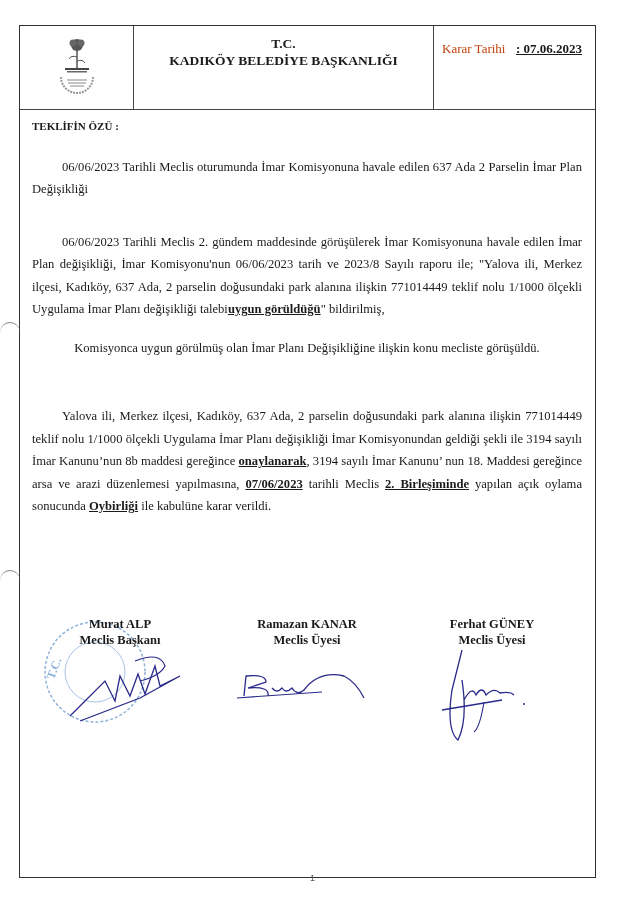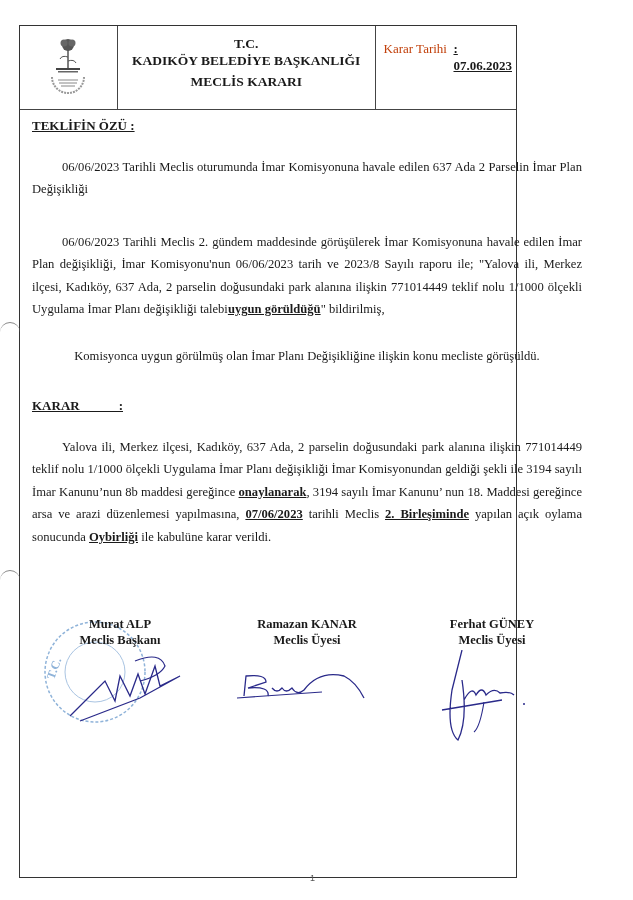--- a/index.html
+++ b/index.html
@@ -1,30 +1,30 @@
 <!DOCTYPE html>
 <html><head>
 <meta charset="utf-8">
 <style>
   html, body { margin:0; padding:0; background:#ffffff; }
   body { width:633px; height:900px; position:relative; overflow:hidden;
          font-family:"Liberation Serif", serif; color:#1a1a1a; }
-  .frame { position:absolute; left:19px; top:25px; width:498px; height:853px;
+  .frame { position:absolute; left:19px; top:25px; width:577px; height:853px;
            border:1.5px solid #333; box-sizing:border-box; }
   .header { position:absolute; left:0; top:0; width:100%; height:83px;
             border-bottom:1.5px solid #444; display:flex; }
   .hcell { box-sizing:border-box; height:100%; }
   .logo-cell { width:114px; border-right:1.5px solid #444; display:flex; align-items:center; justify-content:center; }
   .title-cell { width:300px; border-right:1.5px solid #444; text-align:center; font-weight:bold; font-size:13.5px; line-height:17px; padding-top:9px; }
   .title-cell div:nth-child(3) { margin-top:4px; }
   .meta-cell { flex:1; padding:14px 0 0 8px; font-size:13px; line-height:17px; }
   .meta-row { display:flex; }
   .meta-label { width:74px; color:#c2410c; }
   .content { position:absolute; left:12px; top:85px; width:550px; font-size:12.6px; line-height:22.5px; text-align:justify; }
-  .sec-title { font-weight:bold; text-decoration:underline; font-size:13px; }
+  .sec-title { font-weight:bold; font-size:11px; }
   .para { text-indent:30px; margin:0; }
   .center { text-align:center; }
   b { font-weight:bold;text-decoration:underline; }
   .sigs { position:absolute; left:0; top:590px; width:100%; height:150px; }
   .sig { position:absolute; text-align:center; font-weight:bold; font-size:12.5px; line-height:16px; }
   .sig svg { position:absolute; }
   .pageno { position:absolute; left:310px; top:873px; font-family:"Liberation Sans", sans-serif; font-size:9px; color:#555; }
   .edge { position:absolute; left:0; width:20px; height:10px; border-top:1px solid #888; border-radius:10px 10px 0 0; }
 </style>
 </head>
@@ -44,41 +44,39 @@
         <rect x="20" y="38" width="20" height="1.5" fill="#666"></rect>
         <path d="M14 44 a16 16 0 0 0 32 0" stroke="#999" fill="none" stroke-width="2" stroke-dasharray="2 1"></path>
         <line x1="20" y1="47" x2="40" y2="47" stroke="#888"></line>
         <line x1="21" y1="50" x2="39" y2="50" stroke="#888"></line>
         <line x1="23" y1="53" x2="37" y2="53" stroke="#888"></line>
       </svg>
     </div>
     <div class="hcell title-cell">
       <div>T.C.</div>
       <div>KADIKÖY BELEDİYE BAŞKANLIĞI</div>
-      <div>MECLİS KARARI</div>
     </div>
     <div class="hcell meta-cell">
       <div class="meta-row">
         <span class="meta-label">Karar Tarihi</span>
         <b class="meta-val">: 07.06.2023</b>
       </div>
     </div>
   </div>
 
   <div class="content">
     <div style="height:4px"></div>
     <div class="sec-title">TEKLİFİN ÖZÜ :</div>
     <p class="para" style="margin-top:18px">06/06/2023 Tarihli Meclis oturumunda İmar Komisyonuna havale edilen 637 Ada 2 Parselin İmar Plan Değişikliği</p>
 
     <div style="height:16px"></div>
     <p class="para" style="margin-top:14px"><span>06/06/2023 Tarihli Meclis 2. gündem maddesinde görüşülerek İmar Komisyonuna havale edilen İmar Plan değişikliği,  İmar Komisyonu'nun 06/06/2023 tarih ve 2023/8 Sayılı raporu ile; "Yalova ili, Merkez ilçesi, Kadıköy, 637 Ada, 2 parselin doğusundaki park alanına ilişkin 771014449 teklif nolu 1/1000 ölçekli Uygulama İmar  Planı değişikliği talebi</span><b>uygun görüldüğü</b><span>" bildirilmiş,</span></p>
-    <p class="para center" style="margin-top:24px;text-indent:0">Komisyonca uygun görülmüş olan İmar Planı Değişikliğine ilişkin konu mecliste görüşüldü.</p>
+    <p class="para center" style="margin-top:16px;text-indent:0">Komisyonca uygun görülmüş olan İmar Planı Değişikliğine ilişkin konu mecliste görüşüldü.</p>
 
     <div style="height:28px"></div>
-    <div class="sec-title" style="white-space:pre">KARAR            :</div>
     <p class="para" style="margin-top:18px"><span>Yalova ili, Merkez ilçesi, Kadıköy, 637 Ada, 2 parselin doğusundaki park alanına ilişkin 771014449 teklif nolu 1/1000 ölçekli Uygulama İmar  Planı değişikliği İmar Komisyonundan geldiği şekli ile 3194 sayılı İmar Kanunu’nun 8b maddesi gereğince </span><b>onaylanarak</b><span>, 3194 sayılı İmar Kanunu’ nun 18. Maddesi gereğince arsa ve arazi düzenlemesi yapılmasına, </span><b>07/06/2023</b><span> tarihli Meclis </span><b>2. Birleşiminde</b><span> yapılan açık oylama sonucunda </span><b>Oybirliği</b><span> ile kabulüne karar verildi.</span></p>
   </div>
 
   <div class="sigs">
     <div class="sig" style="left:40px;top:0;width:120px">
       <svg style="left:-20px;top:-6px" width="110" height="120" viewBox="0 0 110 120">
         <circle cx="55" cy="62" r="50" stroke="#8fb3d9" stroke-width="1.5" fill="none" stroke-dasharray="3 2"></circle>
         <circle cx="55" cy="62" r="30" stroke="#a9c4e2" stroke-width="1" fill="none"></circle>
         <text x="14" y="70" font-size="12" fill="#8fb3d9" transform="rotate(-70 14 70)">T.C.</text>
       </svg>

